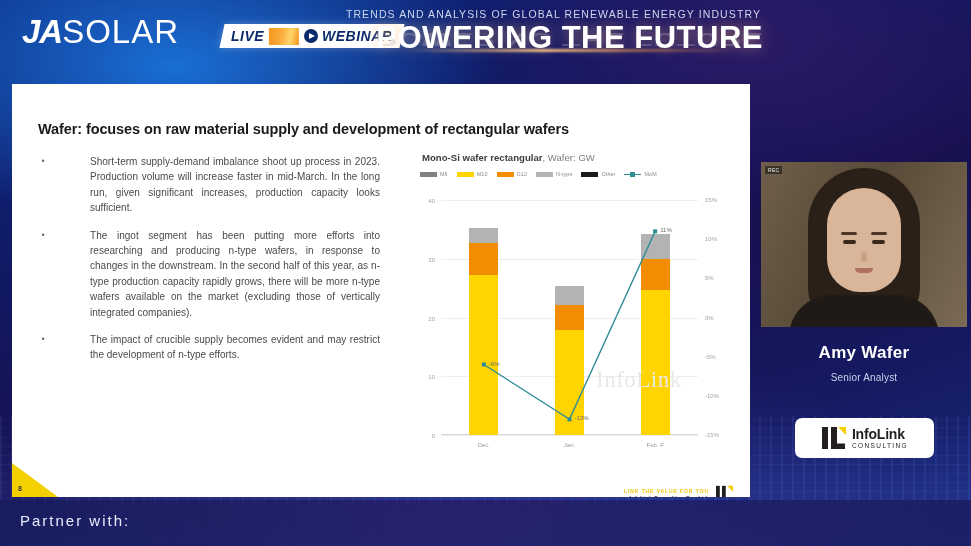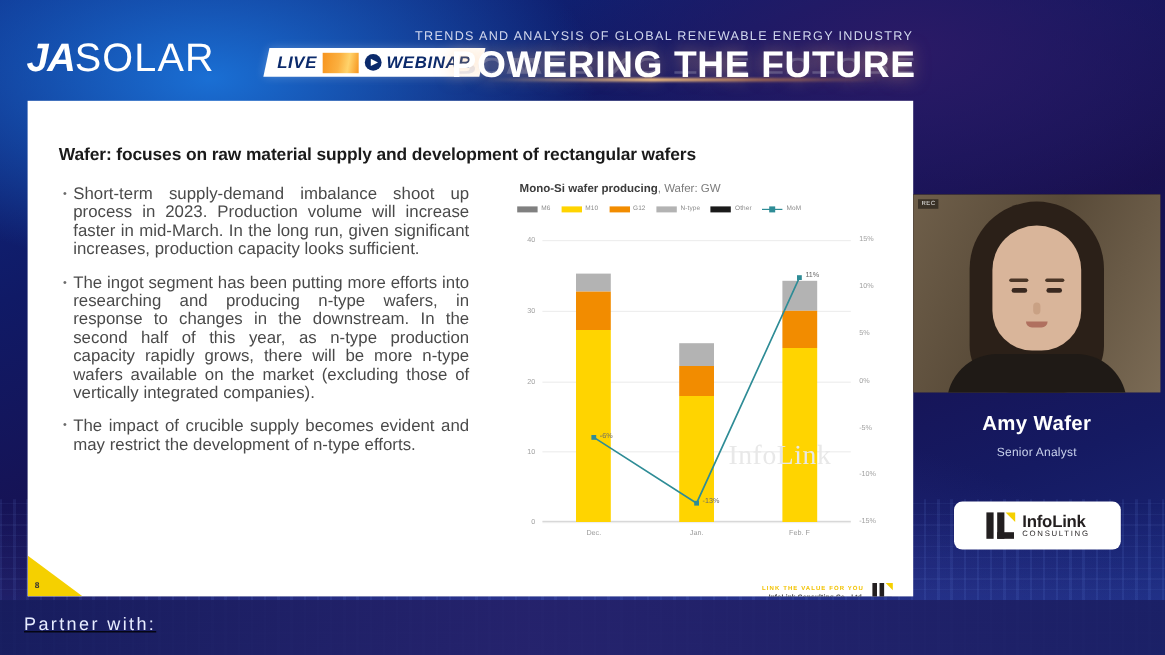--- a/index.html
+++ b/index.html
@@ -23,21 +23,21 @@
     content: "";
     position: absolute; left: 0; right: 0; bottom: 0; height: 130px;
     background:
       repeating-linear-gradient(90deg, rgba(120,160,255,.13) 0 2px, rgba(0,0,0,0) 2px 11px),
       repeating-linear-gradient(0deg, rgba(140,180,255,.08) 0 1px, rgba(0,0,0,0) 1px 9px),
       linear-gradient(0deg, rgba(60,90,200,.45), rgba(20,20,80,0));
     opacity: .75;
   }
 
   
-  #header { position: absolute; left: 0; top: 16px; width: 775px; height: 66px; }
+  #header { position: absolute; left: 0; top: 0; width: 775px; height: 66px; }
 
   #ja-logo {
     position: absolute; left: 22px; top: 12px;
     color: #fff; font-size: 33px; font-weight: bold; letter-spacing: 0px;
     white-space: nowrap; line-height: 40px;
   }
   #ja-logo .ja { font-style: italic; font-weight: bold; letter-spacing: -1px; }
   #ja-logo .solar { font-weight: 400; letter-spacing: 1px; }
 
   #live-webinar {
@@ -79,36 +79,36 @@
     transform: scaleY(-0.62); transform-origin: top right;
   }
   #flare {
     position: absolute; right: 40px; top: 49px; width: 330px; height: 3px;
     background: linear-gradient(90deg, rgba(255,180,90,0) 0%, rgba(255,200,130,.95) 42%, rgba(255,160,70,.5) 70%, rgba(255,180,90,0) 100%);
     filter: blur(1px);
   }
 
   
   #slide {
-    position: absolute; left: 23px; top: 84px; width: 738px; height: 413px;
+    position: absolute; left: 12px; top: 84px; width: 738px; height: 413px;
     background: #ffffff;
     overflow: hidden;
   }
   #slide-title {
     position: absolute; left: 26px; top: 37px;
     font-size: 14.5px; font-weight: bold; color: #1a1a1a; letter-spacing: -.1px;
     white-space: nowrap;
   }
 
   #bullets { position: absolute; left: 24px; top: 70px; width: 344px; }
   .bullet { display: flex; margin-bottom: 12px; }
   .bullet .dot { width: 14px; flex: 0 0 14px; color: #6b6b6b; font-size: 9px; line-height: 15px; text-align: center;}
   .bullet .btext {
-    flex: 1; font-size: 14px; line-height: 15.4px; color: #4a4a4a;
-    text-align: justify; letter-spacing: .02px;
+    flex: 1; font-size: 10px; line-height: 15.4px; color: #4a4a4a;
+    text-align: justify; letter-spacing: .02px; margin-left: 40px;
   }
 
   
   #chart-block { position: absolute; left: 398px; top: 68px; width: 330px; height: 345px; }
   #chart-title { font-size: 9.6px; font-weight: bold; color: #3c3c3c; margin-left: 12px; }
   #chart-title .unit { font-weight: normal; color: #7d7d7d; }
 
   #legend { display: flex; align-items: center; margin: 8px 0 0 10px; gap: 9px; }
   .leg { display: flex; align-items: center; gap: 3px; }
   .leg .sw { width: 17px; height: 5px; display: block; }
@@ -196,21 +196,21 @@
   #il-txt { line-height: 1; }
   #il-name { font-size: 14px; font-weight: bold; color: #231f20; letter-spacing: -.2px;}
   #il-sub { font-size: 6.5px; color: #231f20; letter-spacing: 1.4px; margin-top: 2px; text-align: center;}
 
   
   #bottombar {
     position: absolute; left: 0; bottom: 0; width: 971px; height: 46px;
     background: linear-gradient(90deg, rgba(22,28,92,.88) 0%, rgba(36,32,104,.9) 45%, rgba(26,30,98,.9) 100%);
   }
   #partner {
-    position: absolute; left: 20px; top: 12px; display: flex; align-items: center; gap: 9px; text-decoration: underline;
+    position: absolute; left: 20px; top: 12px; display: flex; align-items: center; gap: 9px;
   }
   #partner-label { color: #e7ecff; font-size: 15px; letter-spacing: 2px; }
   #partner-brand {
     color: #fff; font-size: 20px; font-weight: bold; font-style: italic; letter-spacing: .5px;
     display: flex; align-items: center; gap: 1px;
   }
   #globe-icon {
     width: 16px; height: 16px; border-radius: 50%;
     background: radial-gradient(circle at 35% 35%, #9fe8ff 0%, #2f8fd0 45%, #16507f 100%);
     display: inline-block; margin: 0 1px;
@@ -253,21 +253,21 @@
       <span class="btext">The ingot segment has been putting more efforts into researching and producing n-type wafers, in response to changes in the downstream. In the second half of this year, as n-type production capacity rapidly grows, there will be more n-type wafers available on the market (excluding those of vertically integrated companies).</span>
     </div>
     <div class="bullet">
       <span class="dot">•</span>
       <span class="btext">The impact of crucible supply becomes evident and may restrict the development of n-type efforts.</span>
     </div>
   </div>
 
   <div id="chart-block">
     <div id="chart-title">
-      <span>Mono-Si wafer producing</span><span class="unit">, <span>Wafer: GW</span></span>
+      <span>Mono-Si wafer rectangular</span><span class="unit">, <span>Wafer: GW</span></span>
     </div>
 
     <div id="legend">
         <div class="leg">
           <span class="sw" style="background: rgb(128, 128, 128);"></span>
           <span class="lbl">M6</span>
         </div>
         <div class="leg">
           <span class="sw" style="background: rgb(255, 212, 0);"></span>
           <span class="lbl">M10</span>

